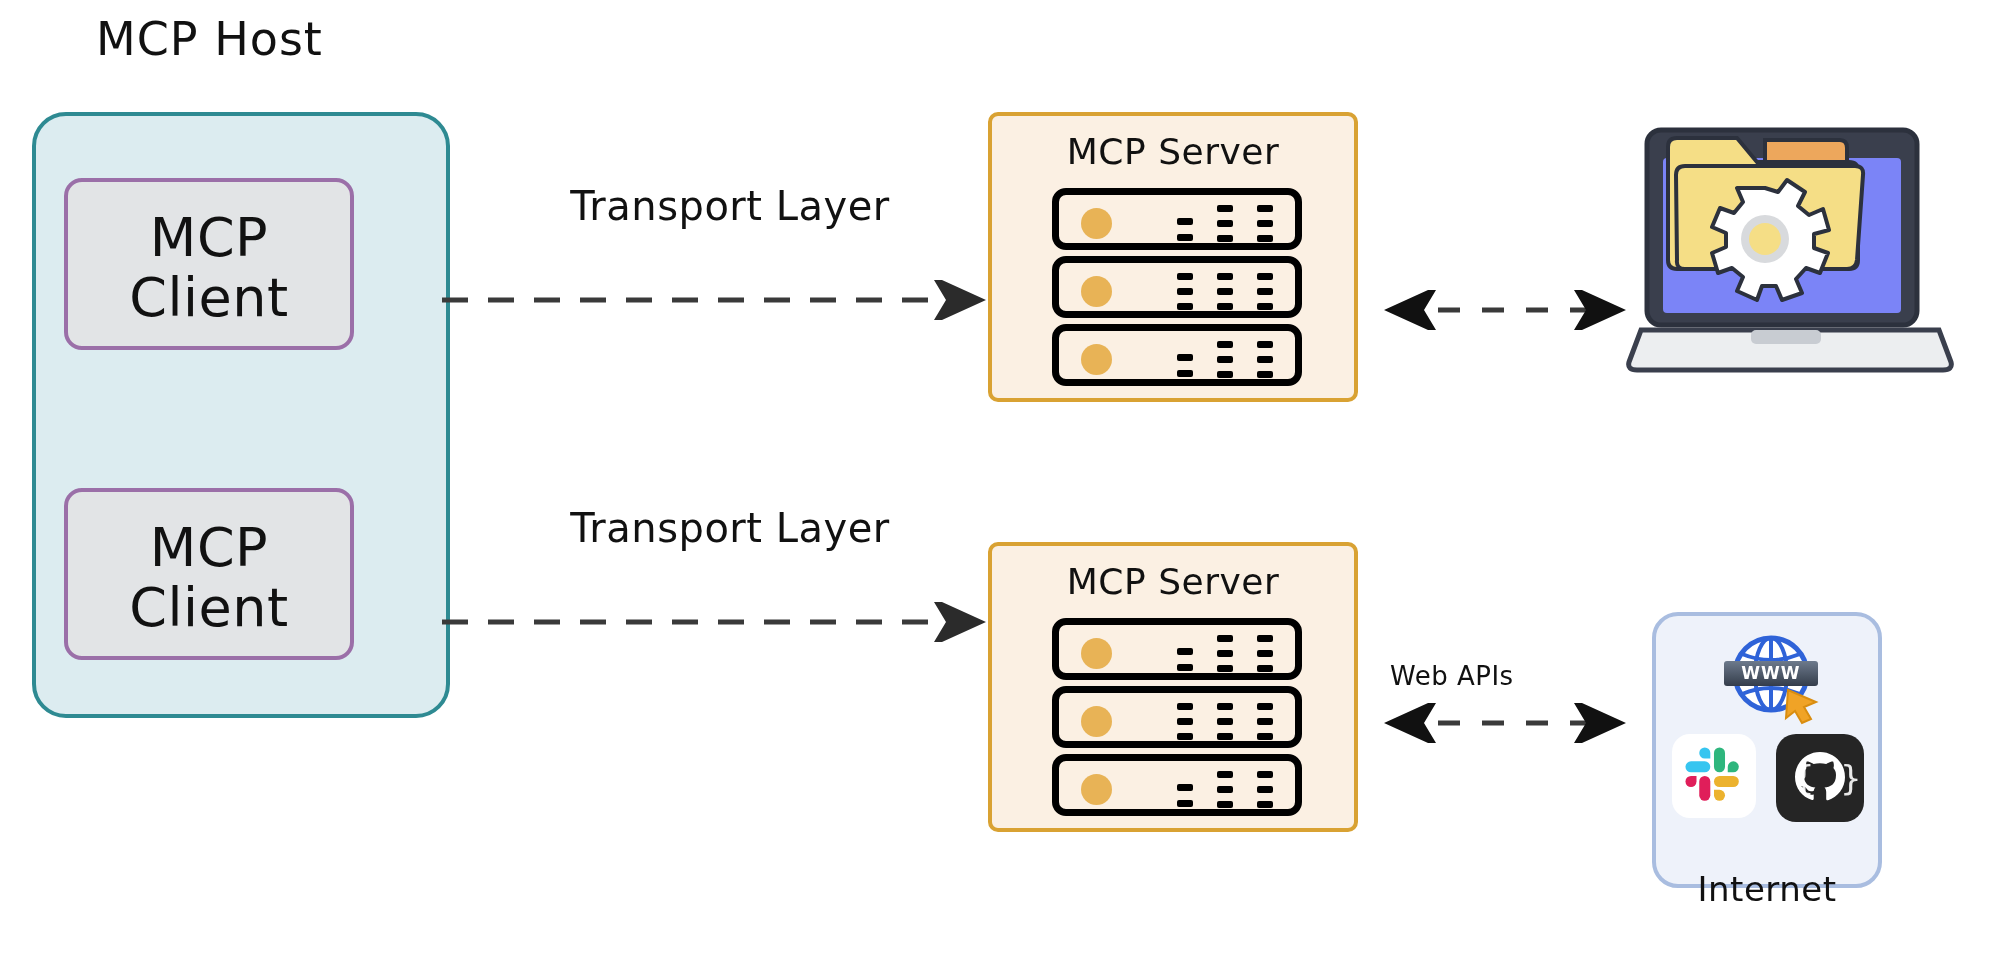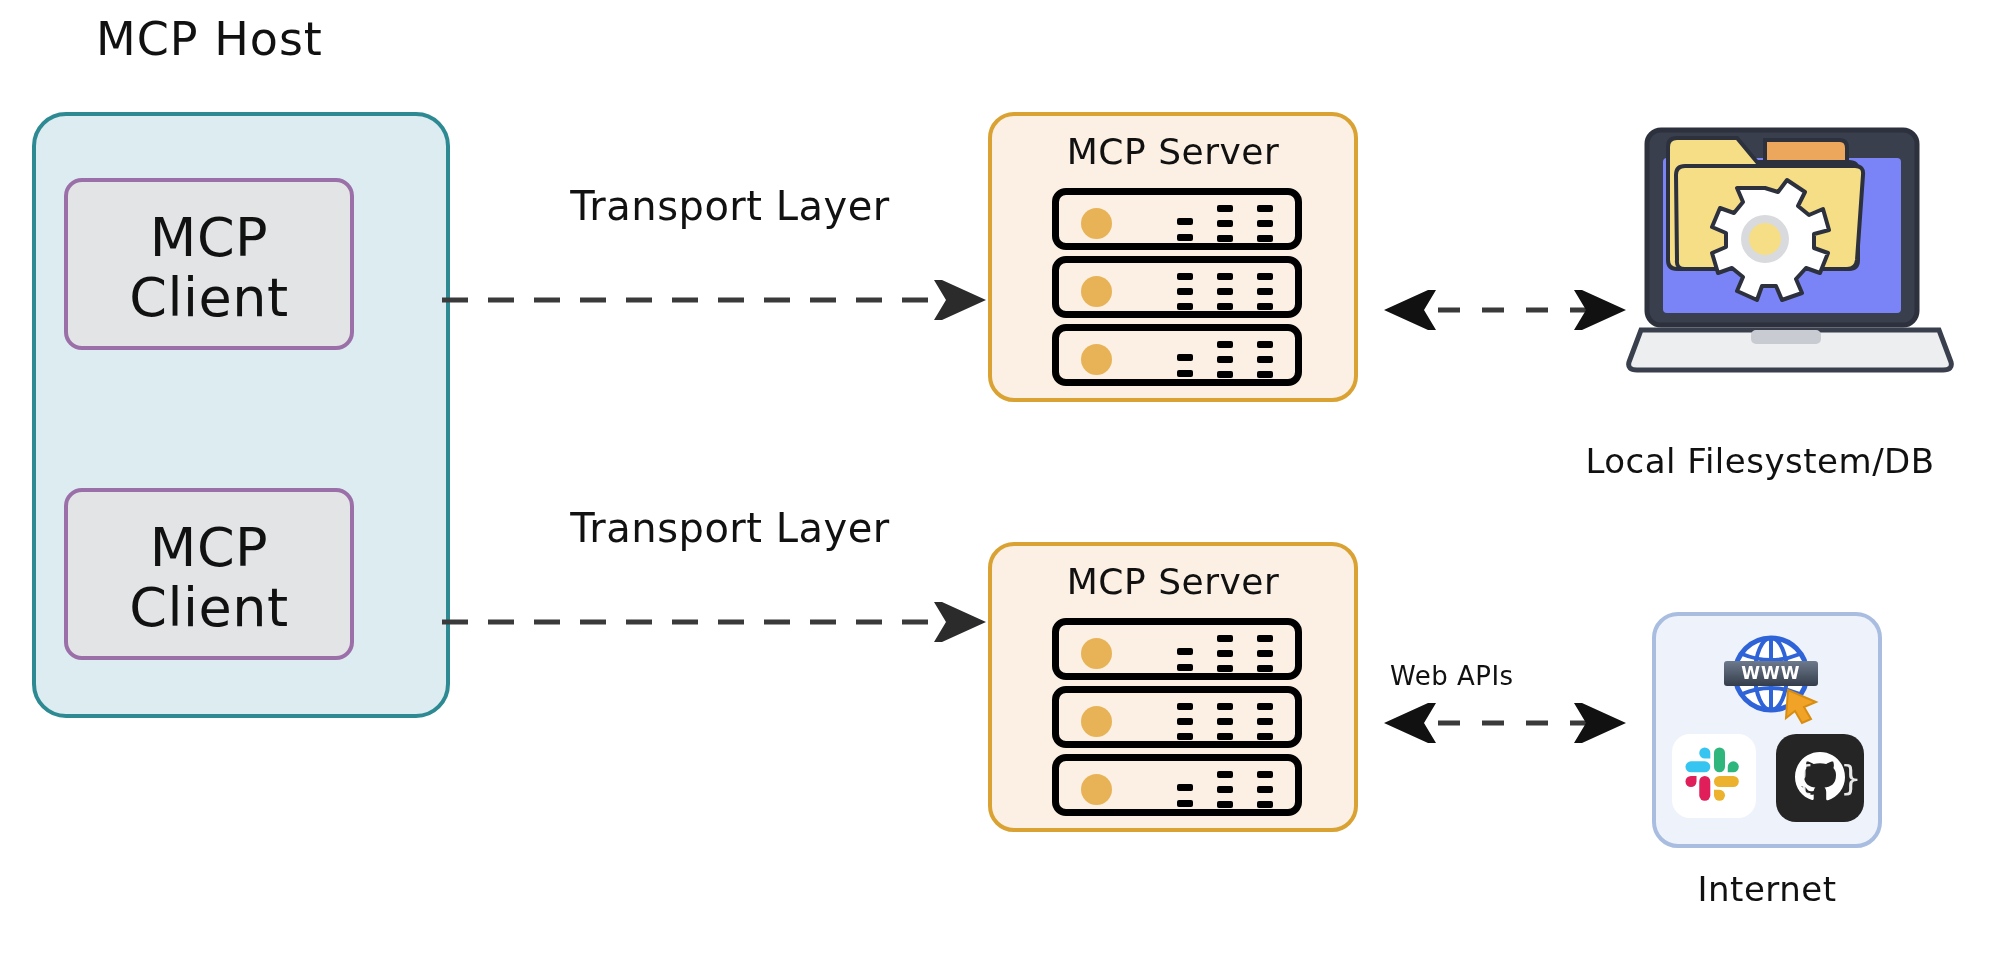--- a/index.html
+++ b/index.html
@@ -88,21 +88,21 @@
   }
   .client-box.c1 { left: 28px; top: 62px; }
   .client-box.c2 { left: 28px; top: 372px; }
 
   .server-box {
     position: absolute;
     width: 370px;
     height: 290px;
     background: #fbf0e3;
     border: 4px solid #d9a233;
-    border-radius: 26px;
+    border-radius: 10px;
     box-sizing: border-box;
   }
   .server-box.s1 { left: 988px; top: 112px; }
   .server-box.s2 { left: 988px; top: 542px; }
   .server-box .server-title { top: 18px; }
 
   
   .rack {
     position: absolute;
     left: 60px;
@@ -158,21 +158,21 @@
     width: 340px;
     height: 300px;
   }
 
   
   .internet-box {
     position: absolute;
     left: 1652px;
     top: 612px;
     width: 230px;
-    height: 236px;
+    height: 276px;
     background: #eef2fa;
     border: 4px solid #a9bde0;
     border-radius: 26px;
     box-sizing: border-box;
   }
   .www-icon { position: absolute; left: 62px; top: 12px; width: 110px; height: 98px; }
   .slack-icon { position: absolute; left: 16px; top: 118px; width: 84px; height: 84px; }
   .github-icon { position: absolute; left: 120px; top: 118px; width: 88px; height: 88px; }
 
   .cap-fs { left: 1510px; top: 444px; width: 500px; }
@@ -370,21 +370,20 @@
       <g transform="translate(140,118)">
         <path d="M0,-48 L13,-44 L22,-56 L40,-44 L33,-30 L44,-21 L58,-27 L64,-6 L49,-2 L49,12
                  L63,17 L55,37 L41,32 L31,43 L37,57 L17,64 L11,50 L-3,50 L-8,64 L-28,55
                  L-22,41 L-33,32 L-47,37 L-53,17 L-39,11 L-39,-3 L-53,-9 L-45,-28 L-31,-23
                  L-22,-34 L-28,-48 Z" fill="#ffffff" stroke="#2c313d" stroke-width="4" stroke-linejoin="round"></path>
         <circle cx="0" cy="3" r="24" fill="#d8dadd"></circle>
         <circle cx="0" cy="3" r="16" fill="#f5de86"></circle>
       </g>
     </svg>
   </div>
-  <div class="label caption cap-fs">Local Filesystem/DB</div>
 
   <div class="internet-box">
 
     <div class="www-icon">
       <svg width="110" height="98" viewBox="0 0 110 98">
         <defs>
           <linearGradient id="bargrad" x1="0" y1="0" x2="0" y2="1">
             <stop offset="0%" stop-color="#6d7a8c"></stop>
             <stop offset="100%" stop-color="#343d4b"></stop>
           </linearGradient>

